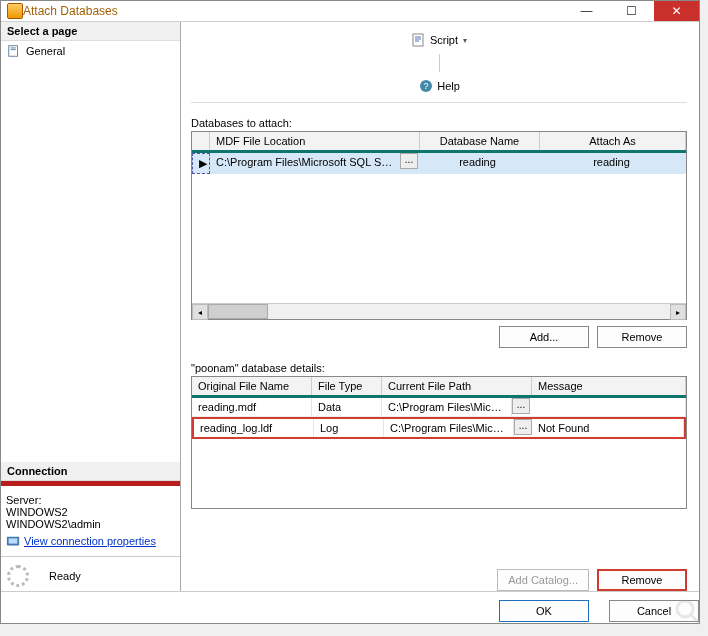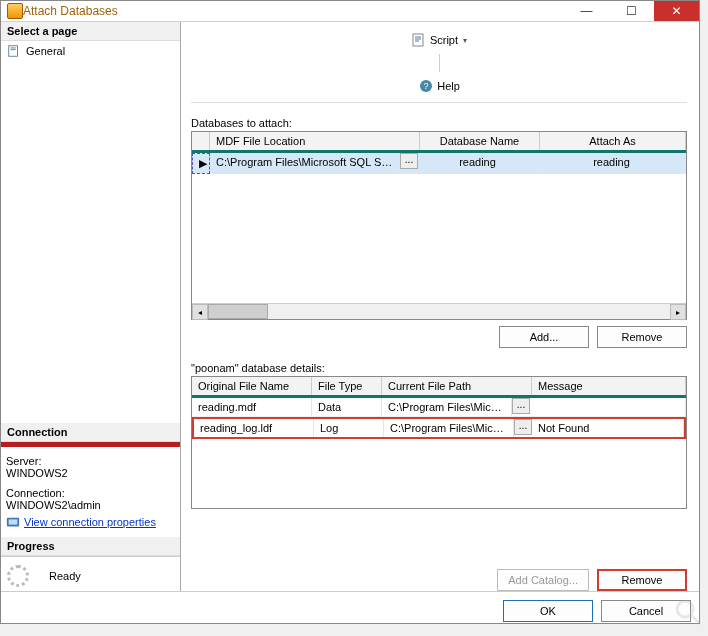--- a/index.html
+++ b/index.html
@@ -48,21 +48,21 @@
 .button-row { display:flex; justify-content:flex-end; gap:8px; margin-top:6px; }
 .btn { min-width:90px; height:22px; border:1px solid #888; background:#fdfdfd; cursor:pointer; font-size:11px; padding:0 10px; }
 .btn:disabled { color:#999; border-color:#bbb; cursor:default; }
 .details-label { margin-top:14px; margin-bottom:2px;}
 .grid2 { border:1px solid #888; background:#fff; }
 .grid2-body { height:110px; overflow:hidden; }
 .grid2-row { display:flex; border-bottom:1px solid #eee; }
 .gc2 { padding:3px 6px; border-right:1px solid #e5e5e5; font-size:11px; overflow:hidden; white-space:nowrap; text-overflow:ellipsis; }
 .red-box { border:2px solid #d13c2e; }
 .bottom-btns { display:flex; justify-content:flex-end; gap:8px; margin-top:60px; padding-right:0; }
-.footer { border-top:1px solid #ccc; padding:8px 8px; display:flex; justify-content:flex-end; gap:8px; }
+.footer { border-top:1px solid #ccc; padding:8px 0; display:flex; justify-content:flex-end; gap:20px; }
 .btn-default { border:1px solid #1e6fbb; }
 .center { text-align:center; }
 .watermark { position:absolute; right:-4px; bottom:-4px; opacity:.25; }
 </style>
 </head>
 <body>
 
 <div class="window">
 
   <div class="titlebar">
@@ -85,32 +85,30 @@
             <rect x="4" y="6" width="6" height="1" fill="#579"></rect>
           </svg>
         <span>General</span>
       </div>
       <div class="left-spacer"></div>
 
       <div class="panel-header">Connection</div>
       <div class="conn-section">
         <div class="conn-label">Server:</div>
         <div>WINDOWS2</div>
-        <div class="conn-label" style="margin-top:8px">Connection:</div>
         <div>WINDOWS2\admin</div>
         <div class="link">
           <svg width="14" height="14" viewBox="0 0 16 16">
               <rect x="1" y="3" width="14" height="10" fill="#47a" rx="1"></rect>
               <rect x="3" y="5" width="10" height="6" fill="#bdf"></rect>
             </svg>
           <span>View connection properties</span>
         </div>
       </div>
 
-      <div class="panel-header">Progress</div>
       <div class="progress-section">
         <div class="progress-row">
           <div class="progress-spinner"></div>
           <span>Ready</span>
         </div>
       </div>
     </div>
 
     <div class="right-panel">
       <div class="toolbar">

